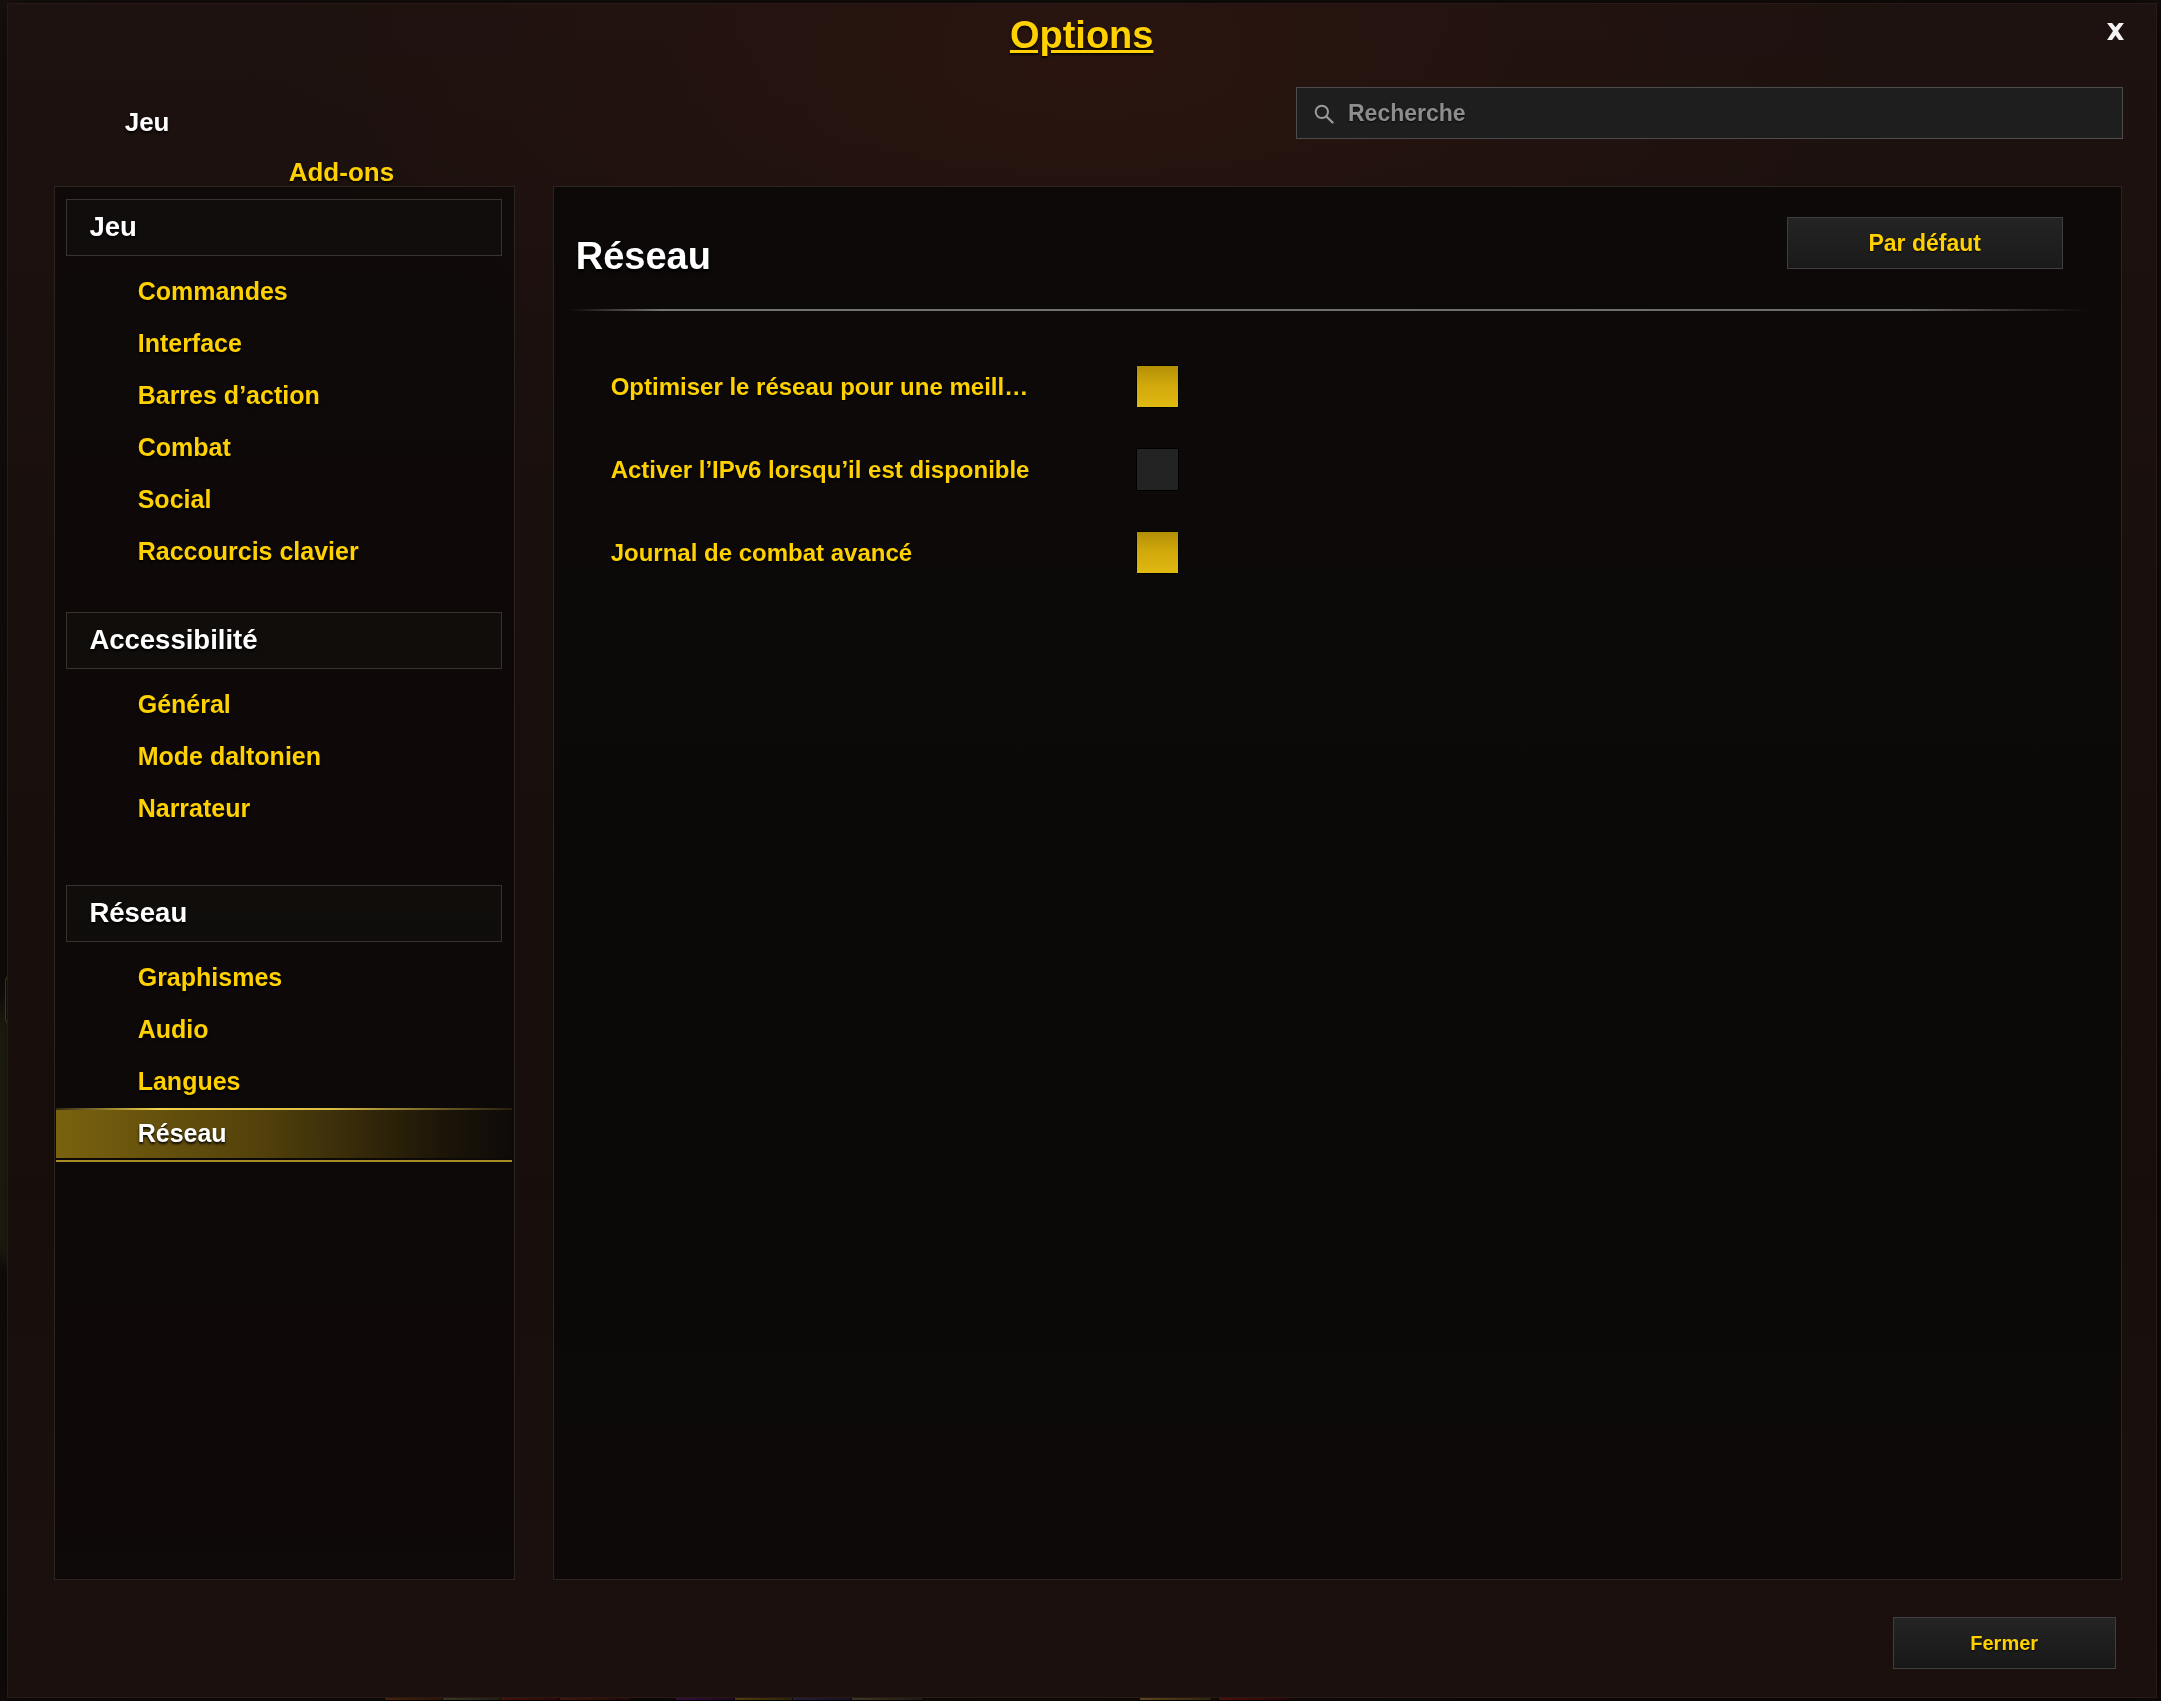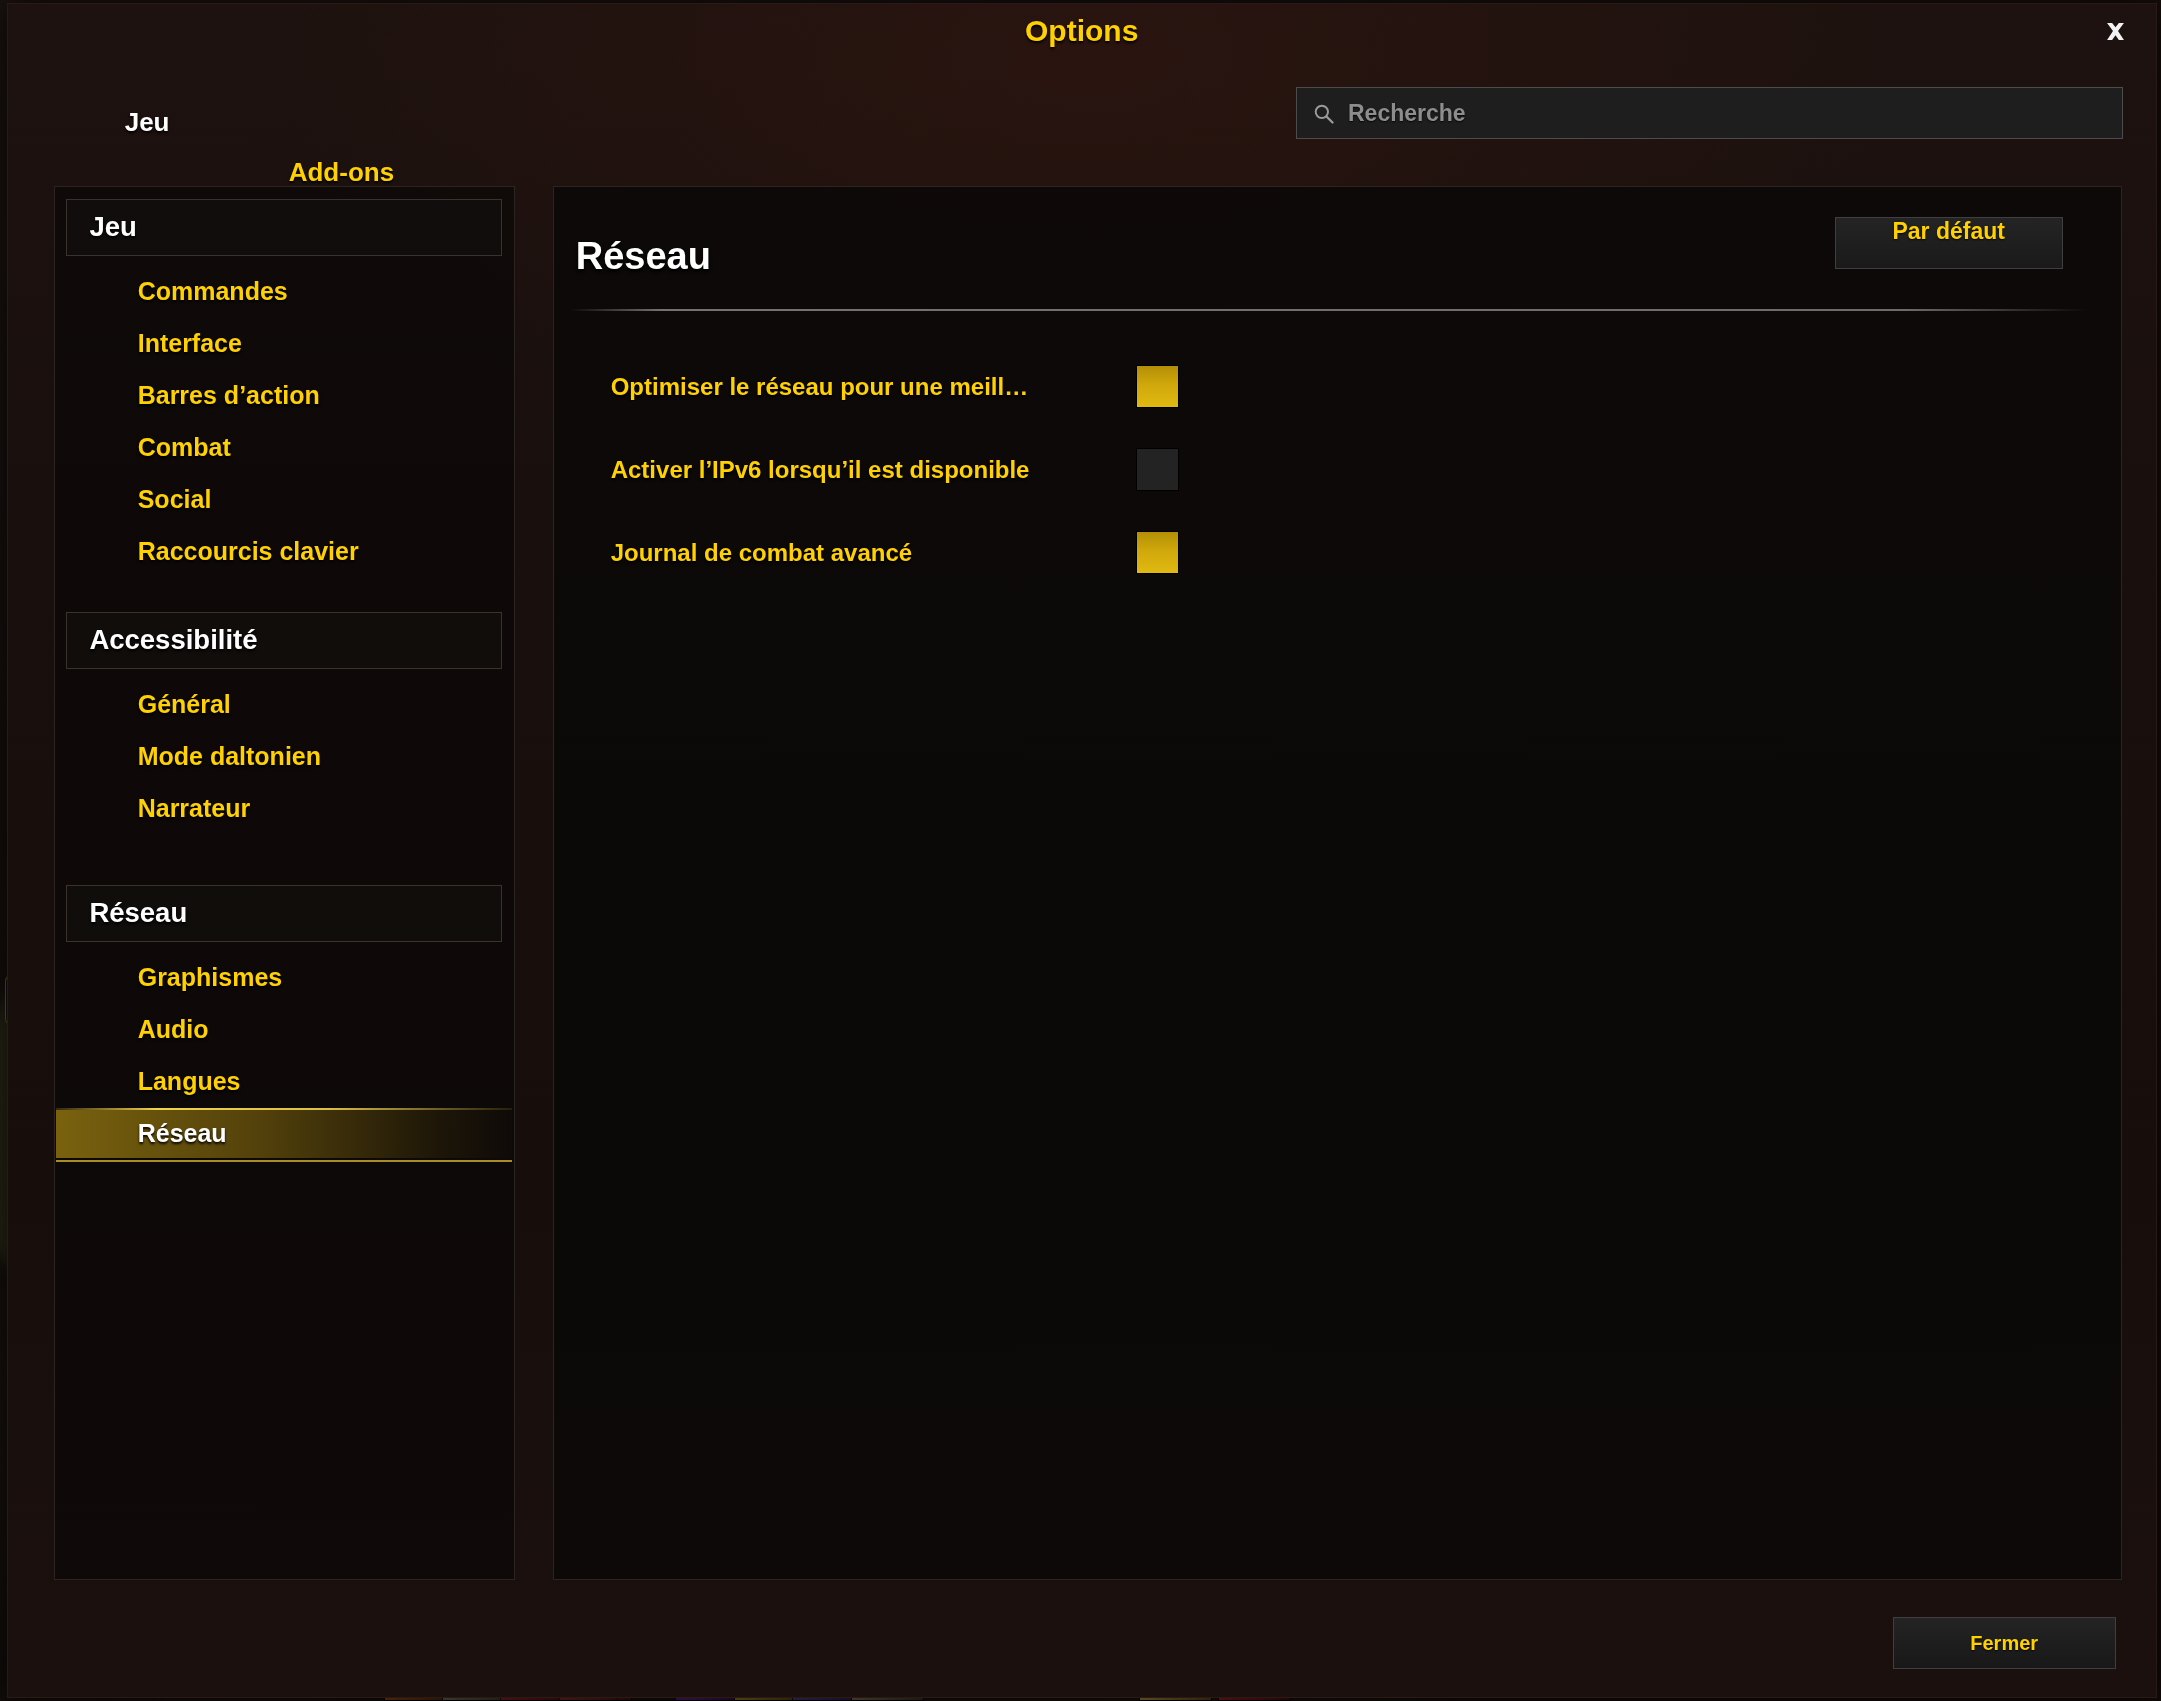--- a/index.html
+++ b/index.html
@@ -114,23 +114,24 @@
   #title-bar {
     position: absolute;
     left: 0; top: 0;
     width: 100%; height: 58px;
   }
   #window-title {
     position: absolute;
     left: 0; right: 0; top: 10px;
     text-align: center;
     color: #ffd100;
-    font-size: 30px;
+    font-size: 38px;
     font-weight: bold;
     text-shadow: 0 1.7px 2.5px rgba(0,0,0,0.9);
+    text-decoration: underline;
   }
   #close-button {
     position: absolute;
     right: 18.3px; top: 6.7px;
     width: 43px; height: 42px;
     display: flex; align-items: center; justify-content: center;
     cursor: pointer;
   }
   #close-button svg { display: block; }
 
@@ -232,24 +233,24 @@
     position: absolute;
     left: 22px; top: 48px;
     color: #ffffff;
     font-size: 38px;
     font-weight: bold;
     text-shadow: 0 2.5px 3.3px rgba(0,0,0,0.95);
   }
   #defaults-button {
     position: absolute;
     right: 58px; top: 30px;
-    width: 228px; height: 52px;
+    width: 276px; height: 52px;
     background: linear-gradient(180deg, #242424 0%, #1a1a1a 100%);
     border: 0.8px solid #3f3f3f;
-    display: flex; align-items: flex-start; justify-content: center;
+    display: flex; align-items: center; justify-content: center;
     cursor: pointer;
   }
   #defaults-button span {
     color: #ffd100;
     font-size: 23px;
     font-weight: bold;
     text-shadow: 0 0.8px 1.7px rgba(0,0,0,0.9);
   }
   #content-divider {
     position: absolute;

